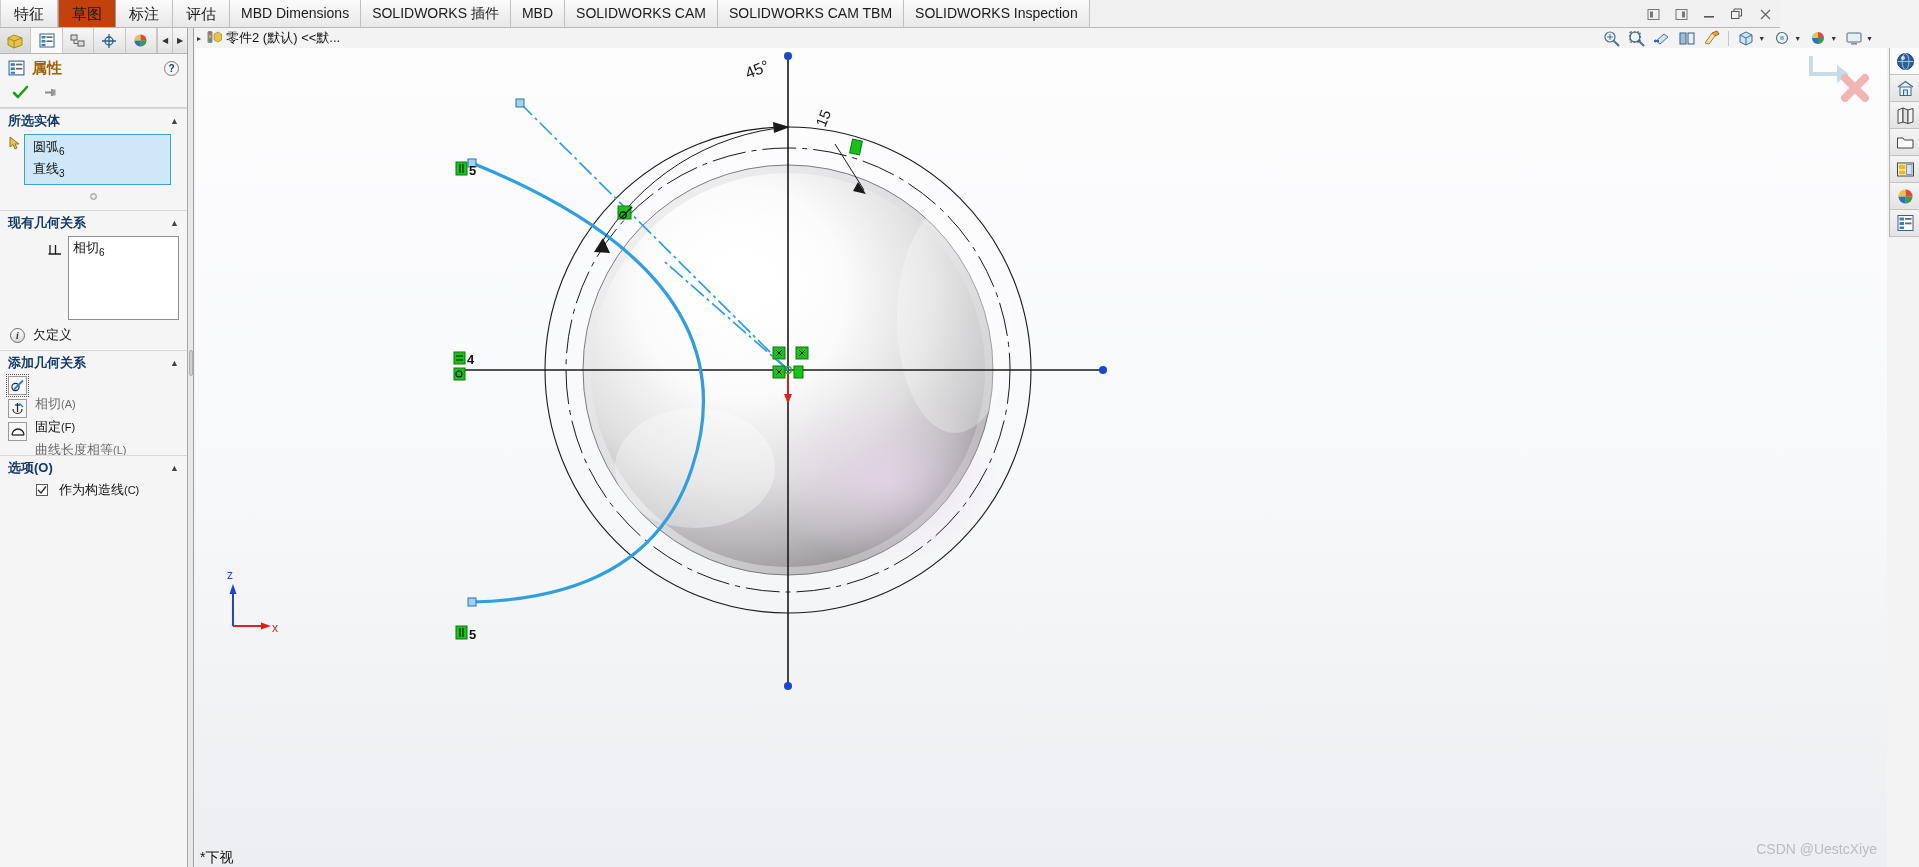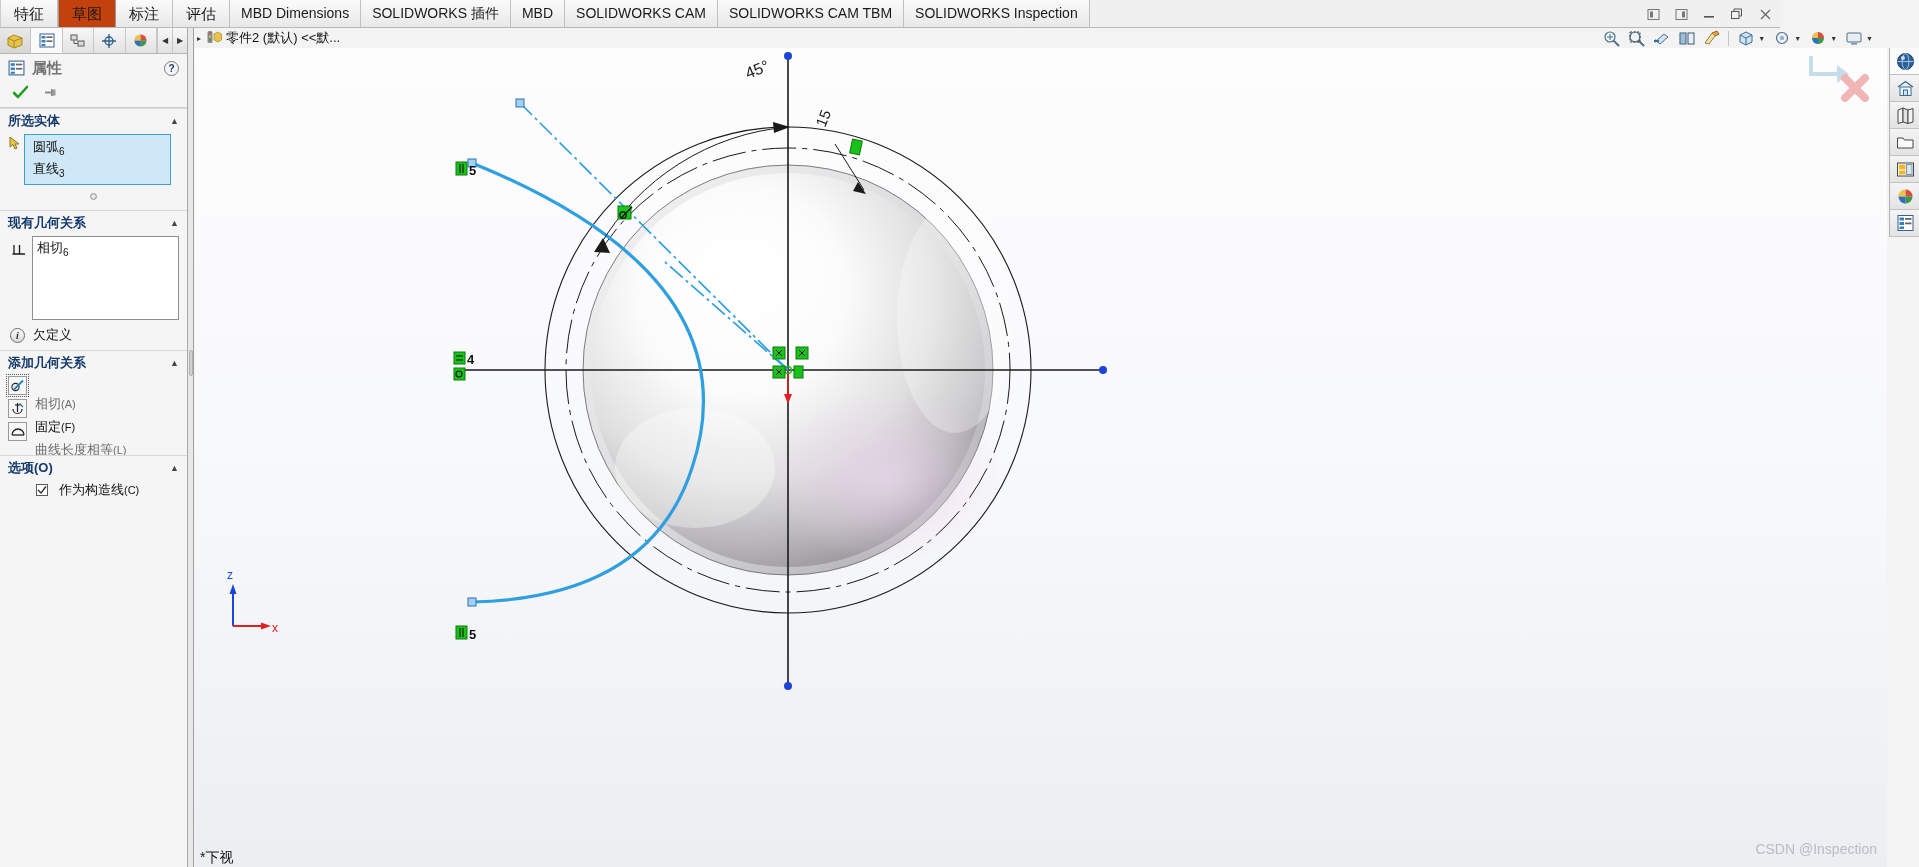--- a/index.html
+++ b/index.html
@@ -67,21 +67,21 @@
   .pm-arrow {
     width: 15px; display: flex; align-items: center; justify-content: center;
     font-size: 8px; color: #333; border-left: 1px solid #c6c6c6;
     background: linear-gradient(#f7f7f7,#e2e2e2); cursor: default;
   }
 
   .pm-title {
     height: 28px; display: flex; align-items: center; gap: 7px;
     padding: 0 8px; background: #f5f5f5;
   }
-  .pm-title .t { font-size: 15px; font-weight: bold; color: #737373; }
+  .pm-title .t { font-size: 15px; font-weight: bold; color: #a16207; }
   .pm-help { margin-left: auto; width: 15px; height: 15px; border-radius: 50%;
     border: 1px solid #7a7a7a; color: #15396b; font-size: 10px; font-weight: bold;
     display: flex; align-items: center; justify-content: center; cursor: default; }
 
   .pm-okbar {
     height: 26px; display: flex; align-items: center; gap: 14px; padding: 0 12px;
     border-bottom: 1px solid #cfcfcf; background: #f5f5f5;
   }
 
   .sect-head {
@@ -335,21 +335,21 @@
           <span>直线</span><sub>3</sub>
         </div>
       </div>
     </div>
     <div class="sel-handle"><span></span></div>
 
     <div class="sect-head" style="margin-top:6px;">
       <span>现有几何关系</span>
       <span class="chev">▲</span>
     </div>
-    <div style="position:relative;">
+    <div style="position:relative;margin-left:36px;">
       <span style="position:absolute;left:11px;top:8px;">
         <svg width="16" height="16" viewBox="0 0 16 16">
             <path d="M3 3 L3 12 M1.5 12 L14 12" stroke="#1a1a1a" stroke-width="1.3" fill="none"></path>
             <path d="M8.5 3 L8.5 12" stroke="#1a1a1a" stroke-width="1.3" fill="none"></path>
           </svg>
       </span>
       <div class="rel-box">
         <div class="rel-item">
           <span>相切</span><sub>6</sub>
         </div>
@@ -612,21 +612,21 @@
         <line x1="38" y1="578" x2="38" y2="540" stroke="#1b44d8" stroke-width="2"></line>
         <path d="M34.5 546 L38 536 L41.5 546 Z" fill="#1b44d8"></path>
         <text x="32" y="531" font-family="'Liberation Sans',sans-serif" font-size="12" fill="#1b44d8">z</text>
         <line x1="38" y1="578" x2="72" y2="578" stroke="#e02020" stroke-width="2"></line>
         <path d="M66 574.5 L76 578 L66 581.5 Z" fill="#e02020"></path>
         <text x="77" y="584" font-family="'Liberation Sans',sans-serif" font-size="12" fill="#e02020">x</text>
       </g>
     </svg>
 
     <div class="viewlabel">*下视</div>
-    <div class="watermark">CSDN @Inspection</div>
+    <div class="watermark">CSDN @UestcXiye</div>
   </div>
 
   <div class="cursor-hint">
     <svg width="70" height="50" viewBox="0 0 70 50">
       <path d="M4 4 L4 22 L30 22" fill="none" stroke="#c7dce9" stroke-width="4"></path>
       <path d="M30 13 L42 22 L30 31 Z" fill="#c7dce9"></path>
       <g>
         <path d="M38 26 L58 46 M58 26 L38 46" stroke="#f0b5b5" stroke-width="8" stroke-linecap="round"></path>
       </g>
     </svg>

